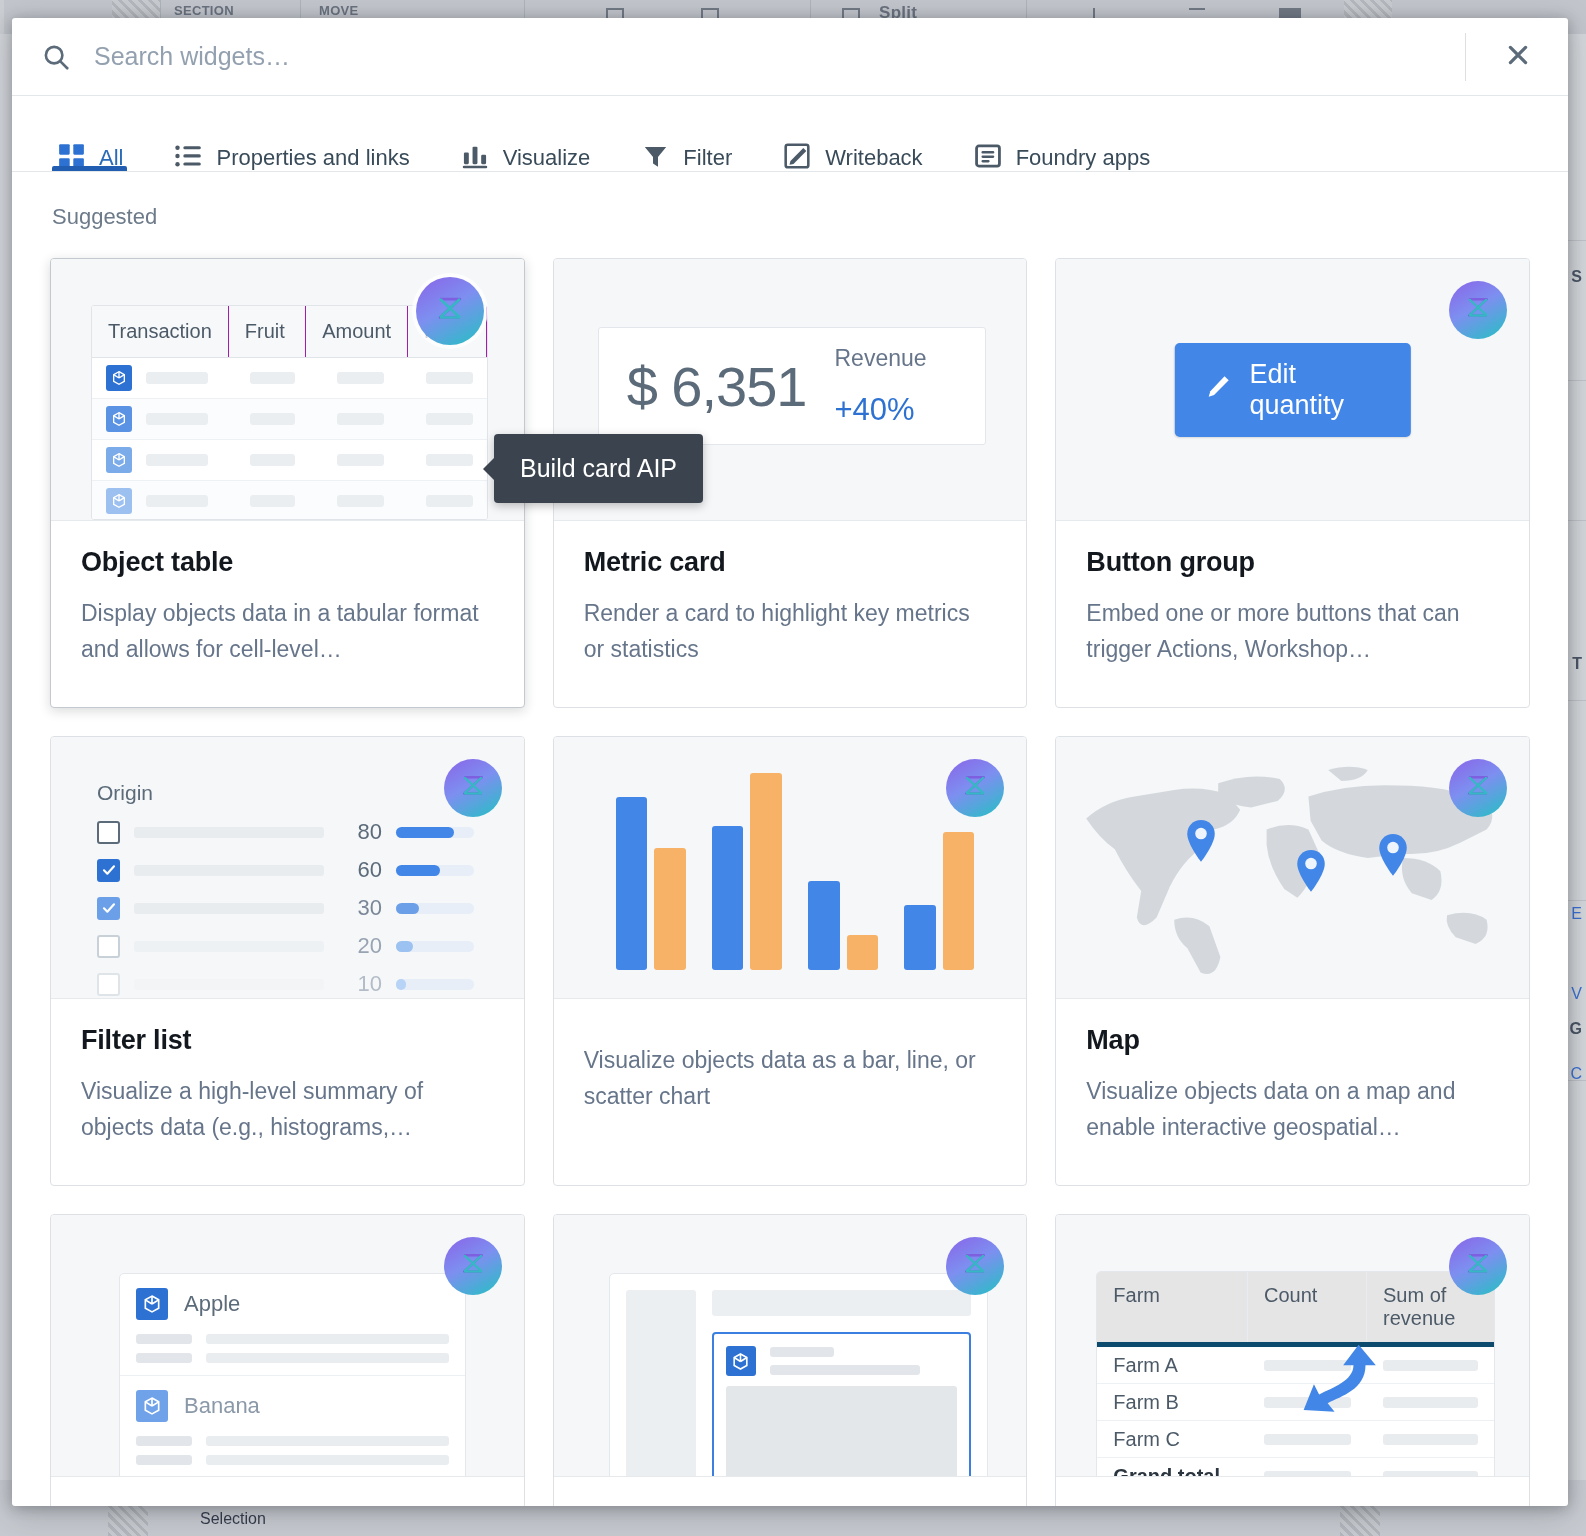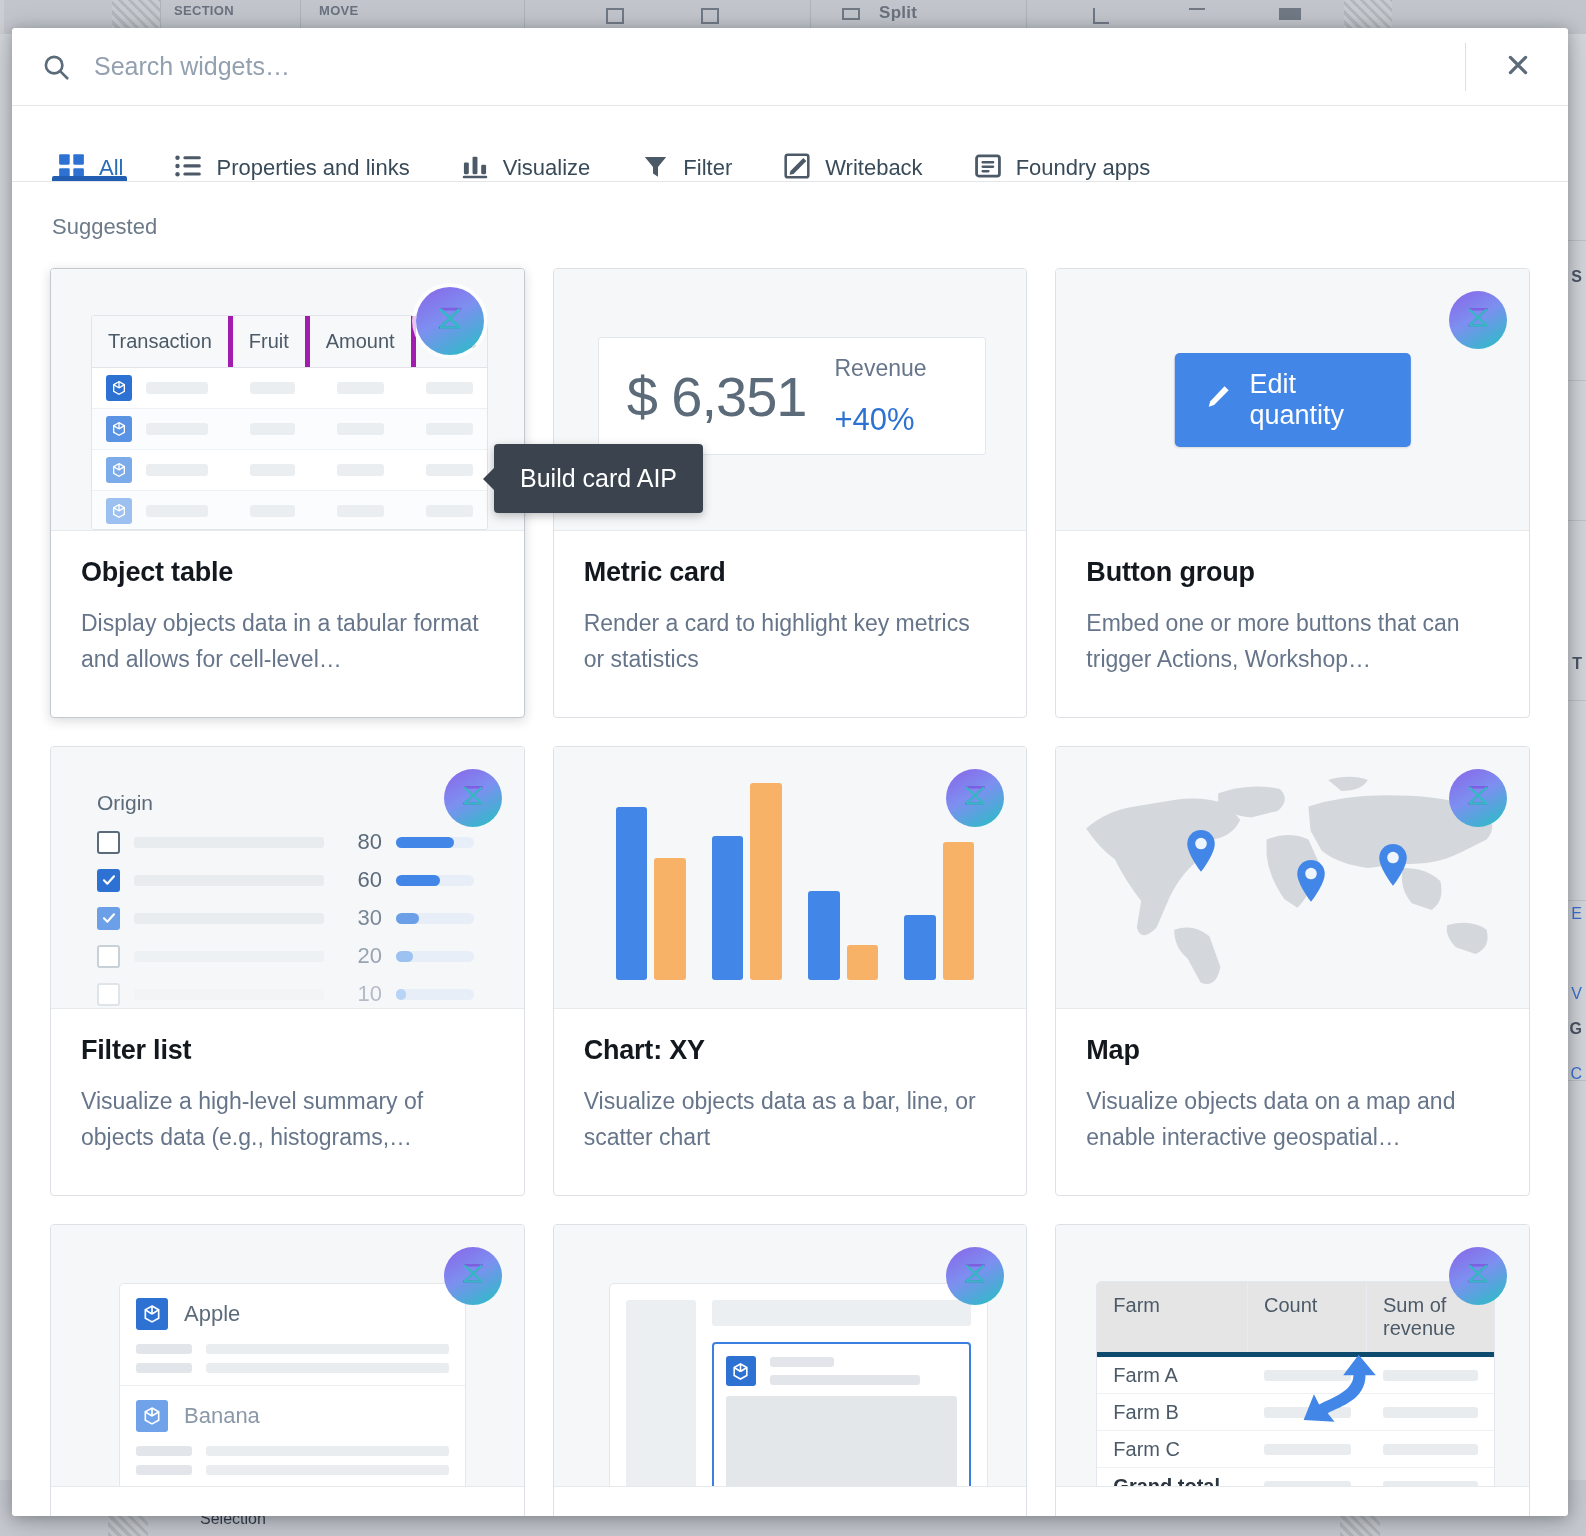--- a/index.html
+++ b/index.html
@@ -44,21 +44,21 @@
   }
   .bg-bottom-hatch {
     position: absolute; bottom: 0; width: 40px; height: 56px;
     background: repeating-linear-gradient(45deg, #b4b7bd 0 3px, #c8cbd0 3px 7px);
   }
   .bg-bottom-text { position: absolute; bottom: 8px; left: 200px; font-size: 16px; color: #0f172a; opacity:.8; }
 
   
   .modal {
     position: absolute;
-    left: 12px; top: 28px; width: 1556px; height: 1488px;
+    left: 12px; top: 18px; width: 1556px; height: 1488px;
     background: #fff;
     border-radius: 3px;
     box-shadow: 0 2px 14px rgba(16,22,26,.28), 0 8px 34px rgba(16,22,26,.18);
     display: flex; flex-direction: column; overflow: hidden;
   }
 
   
   .search-row {
     height: 78px; flex: 0 0 78px; display: flex; align-items: center;
     border-bottom: 1px solid #e4e7ea; position: relative;
@@ -162,21 +162,21 @@
     transform: translateY(-50%);
     border: 12px solid transparent; border-right-color: #3b444e; border-left: none;
   }
 
   
   .ot-wrap { position: absolute; left: 40px; top: 46px; right: 36px; bottom: 0;
     border: 1px solid #e1e5e9; border-radius: 3px; background: #fff; overflow: hidden; }
   .ot-head { display: flex; background: #f6f8f9; border-bottom: 1px solid #e1e5e9; }
   .ot-th {
     flex: 1; padding: 14px 16px; font-size: 20px; color: #4c5a68;
-    border-right: 5px solid #a21caf; white-space: nowrap;
+    border-right: 1px solid #a21caf; white-space: nowrap;
   }
   .ot-row { display: flex; align-items: center; gap: 14px; padding: 10px 14px;
     border-bottom: 1px solid #eef1f4; height: 41px; }
   .ot-row.alt { background: #fbfcfd; }
   .obj-ico { width: 26px; height: 26px; border-radius: 3px; background: #2d72d2;
     display:flex; align-items:center; justify-content:center; flex: 0 0 26px; }
   .ot-bar { height: 12px; border-radius: 3px; background: #ebeef1; }
 
   
   .mc-box {
@@ -620,21 +620,20 @@
             <span>
               <svg width="30" height="30" viewBox="0 0 24 24" fill="none">
                 <path d="M5 5 H19 L5 18 H19" stroke="#7d5fe0" stroke-width="1.9" stroke-linejoin="round" fill="none"></path>
                 <path d="M19 5 L5 18 M5 5 L19 18" stroke="#35b8c4" stroke-width="1.9" fill="none"></path>
                 <path d="M5 18 H19" stroke="#35b8c4" stroke-width="1.9"></path>
               </svg>
             </span>
           </div>
         </div>
         <div class="card-meta">
-          <div class="card-title">Chart: XY</div>
           <div class="card-desc">Visualize objects data as a bar, line, or scatter chart</div>
         </div>
       </div>
 
       <div class="card">
         <div class="card-preview">
           <div class="map-wrap">
             <svg width="440" height="240" viewBox="0 0 400 210">
               <g fill="#d4d8dd">
                 <path d="M12 60 Q30 44 56 40 L92 34 Q118 30 140 38 L152 52 Q146 66 128 70 L118 86 Q100 98 88 122 L76 150 Q62 164 58 150 L62 126 Q48 108 38 88 Q24 78 12 60Z"></path>

